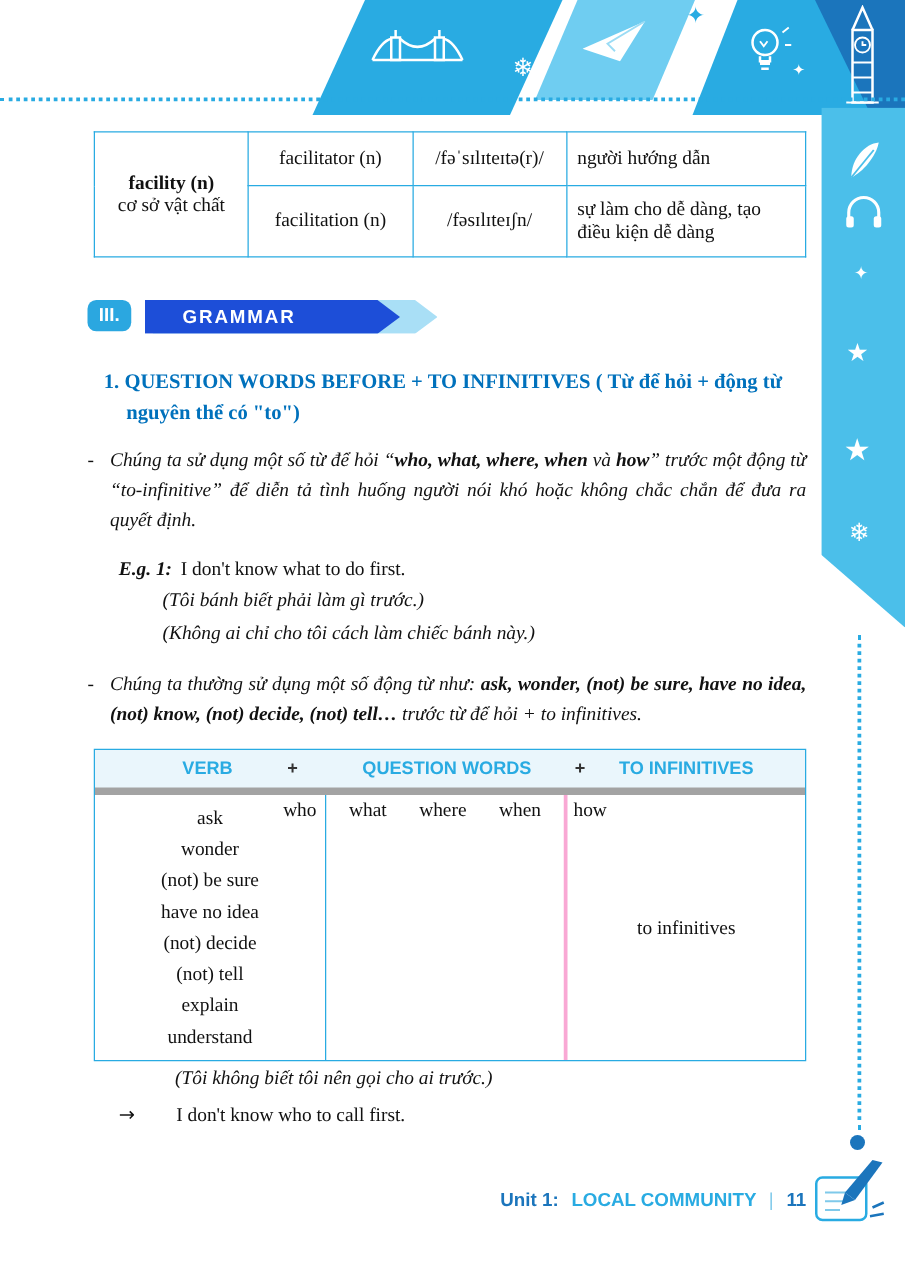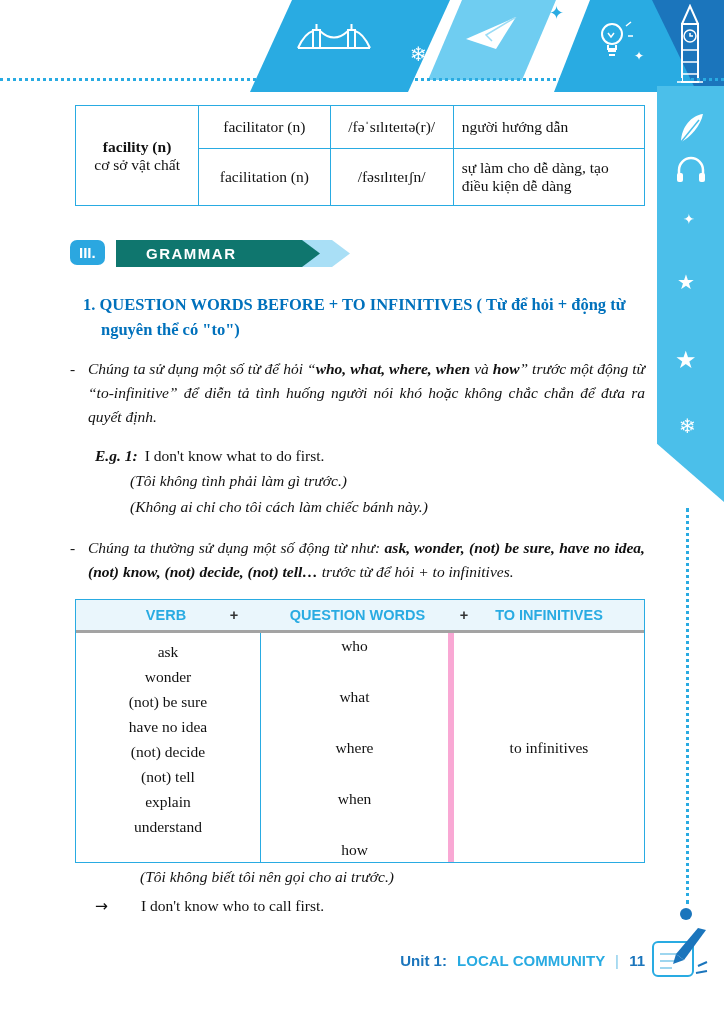--- a/index.html
+++ b/index.html
@@ -40,21 +40,21 @@
   .banner { position:relative; margin-top:34px; height:27px; font-family:"Liberation Sans",sans-serif; }
   .badge {
     position:absolute; left:0; top:0; background:#2BA7E0; color:#fff; font-weight:bold;
     font-size:15px; padding:4px 9px; border-radius:7px;
   }
   .ribbon-back {
     position:absolute; left:52px; top:0; width:228px; height:27px; background:#A9DFF6;
     clip-path:polygon(0 0,210px 0,100% 50%,210px 100%,0 100%);
   }
   .ribbon {
-    position:absolute; left:46px; top:0; width:204px; height:27px; background:#0f766e; color:#fff;
+    position:absolute; left:46px; top:0; width:204px; height:27px; background:#1d4ed8; color:#fff;
     font-weight:bold; font-size:15px; letter-spacing:1.5px; line-height:27px; padding-left:30px;
     box-sizing:border-box; clip-path:polygon(0 0,186px 0,100% 50%,186px 100%,0 100%);
   }
 
   .h1 {
     margin-top:26px; color:#0071BC; font-weight:bold; font-size:16.5px; line-height:1.5;
     padding-left:31px; text-indent:-18px;
   }
 
   .bullet {
@@ -63,34 +63,34 @@
   }
   .bullet .dash { position:absolute; left:0; top:0; font-style:normal; }
 
   .eg { margin-top:7px; padding-left:25px; font-size:15.5px; line-height:1.5; }
   .eg .lbl { font-weight:bold; font-style:italic; margin-right:7px; }
   .eg-vi { margin-top:2px; padding-left:60px; font-style:italic; font-size:15.5px; line-height:1.5; }
 
   
   .gtable { margin-top:12px; margin-left:5px; width:570px; border:1px solid #29ABE2; box-sizing:border-box; }
   .gt-header {
-    position:relative; height:30px; border-bottom:3px solid #a3a3a3; background:#EAF6FC;
+    position:relative; height:30px; border-bottom:6px solid #a3a3a3; background:#EAF6FC;
     font-family:"Liberation Sans",sans-serif; font-weight:bold; font-size:14.5px; color:#29ABE2;
   }
   .gt-header span { position:absolute; top:0; line-height:30px; text-align:center; }
   .gh-verb  { left:0;    width:180px; }
   .gh-plus1 { left:140px; width:36px; color:#333; }
   .gh-qw    { left:185px; width:193px; }
   .gh-plus2 { left:370px; width:36px; color:#333; }
   .gh-ti    { left:380px; width:186px; }
   .gt-body { display:flex; }
   .gt-col { box-sizing:border-box; font-size:15.5px; }
   .gt-col div { line-height:25px; }
   .gcol1 { width:185px; border-right:1px solid #29ABE2; padding:6px 0; text-align:center; }
-  .gcol2 { width:193px; border-right:6px solid #f9a8d4; display:flex; flex-direction:column; justify-content:center; text-align:center;gap:26px; }
+  .gcol2 { width:193px; border-right:3px solid #f9a8d4; display:flex; flex-direction:row; justify-content:center; text-align:center;gap:26px; }
   .gcol3 { width:190px; display:flex; align-items:center; justify-content:center; }
 
   .eg-last { margin-top:14px; }
   .arrow-line { margin-top:8px; padding-left:25px; font-size:15.5px; }
   .arrow-line .arr { display:inline-block; width:46px; font-family:"DejaVu Sans",sans-serif; }
 
   
   .footer-line {
     position:absolute; left:70px; top:952px; width:575px; text-align:right;
     font-family:"Liberation Sans",sans-serif; font-weight:bold; font-size:15px;
@@ -212,21 +212,21 @@
     <div class="h1">1. QUESTION WORDS BEFORE + TO INFINITIVES ( Từ để hỏi + động từ nguyên thể có "to")</div>
 
     <p class="bullet">
       <span class="dash">-</span>
       <span>Chúng ta sử dụng một số từ để hỏi “</span><b>who, what, where, when</b><span> và </span><b>how</b><span>” trước một động từ “to-infinitive” để diễn tả tình huống người nói khó hoặc không chắc chắn để đưa ra quyết định.</span>
     </p>
 
     <div class="eg">
       <span class="lbl">E.g. 1:</span><span>I don't know what to do first.</span>
     </div>
-    <div class="eg-vi">(Tôi không tình phải làm gì trước.)</div>
+    <div class="eg-vi">(Tôi bánh biết phải làm gì trước.)</div>
 
     <div class="eg-vi">(Không ai chỉ cho tôi cách làm chiếc bánh này.)</div>
 
     <p class="bullet" style="margin-top:18px;">
       <span class="dash">-</span>
       <span>Chúng ta thường sử dụng một số động từ như: </span><b>ask, wonder, (not) be sure, have no idea, (not) know, (not) decide, (not) tell…</b><span> trước từ để hỏi + to infinitives.</span>
     </p>
 
     <div class="gtable">
       <div class="gt-header">

